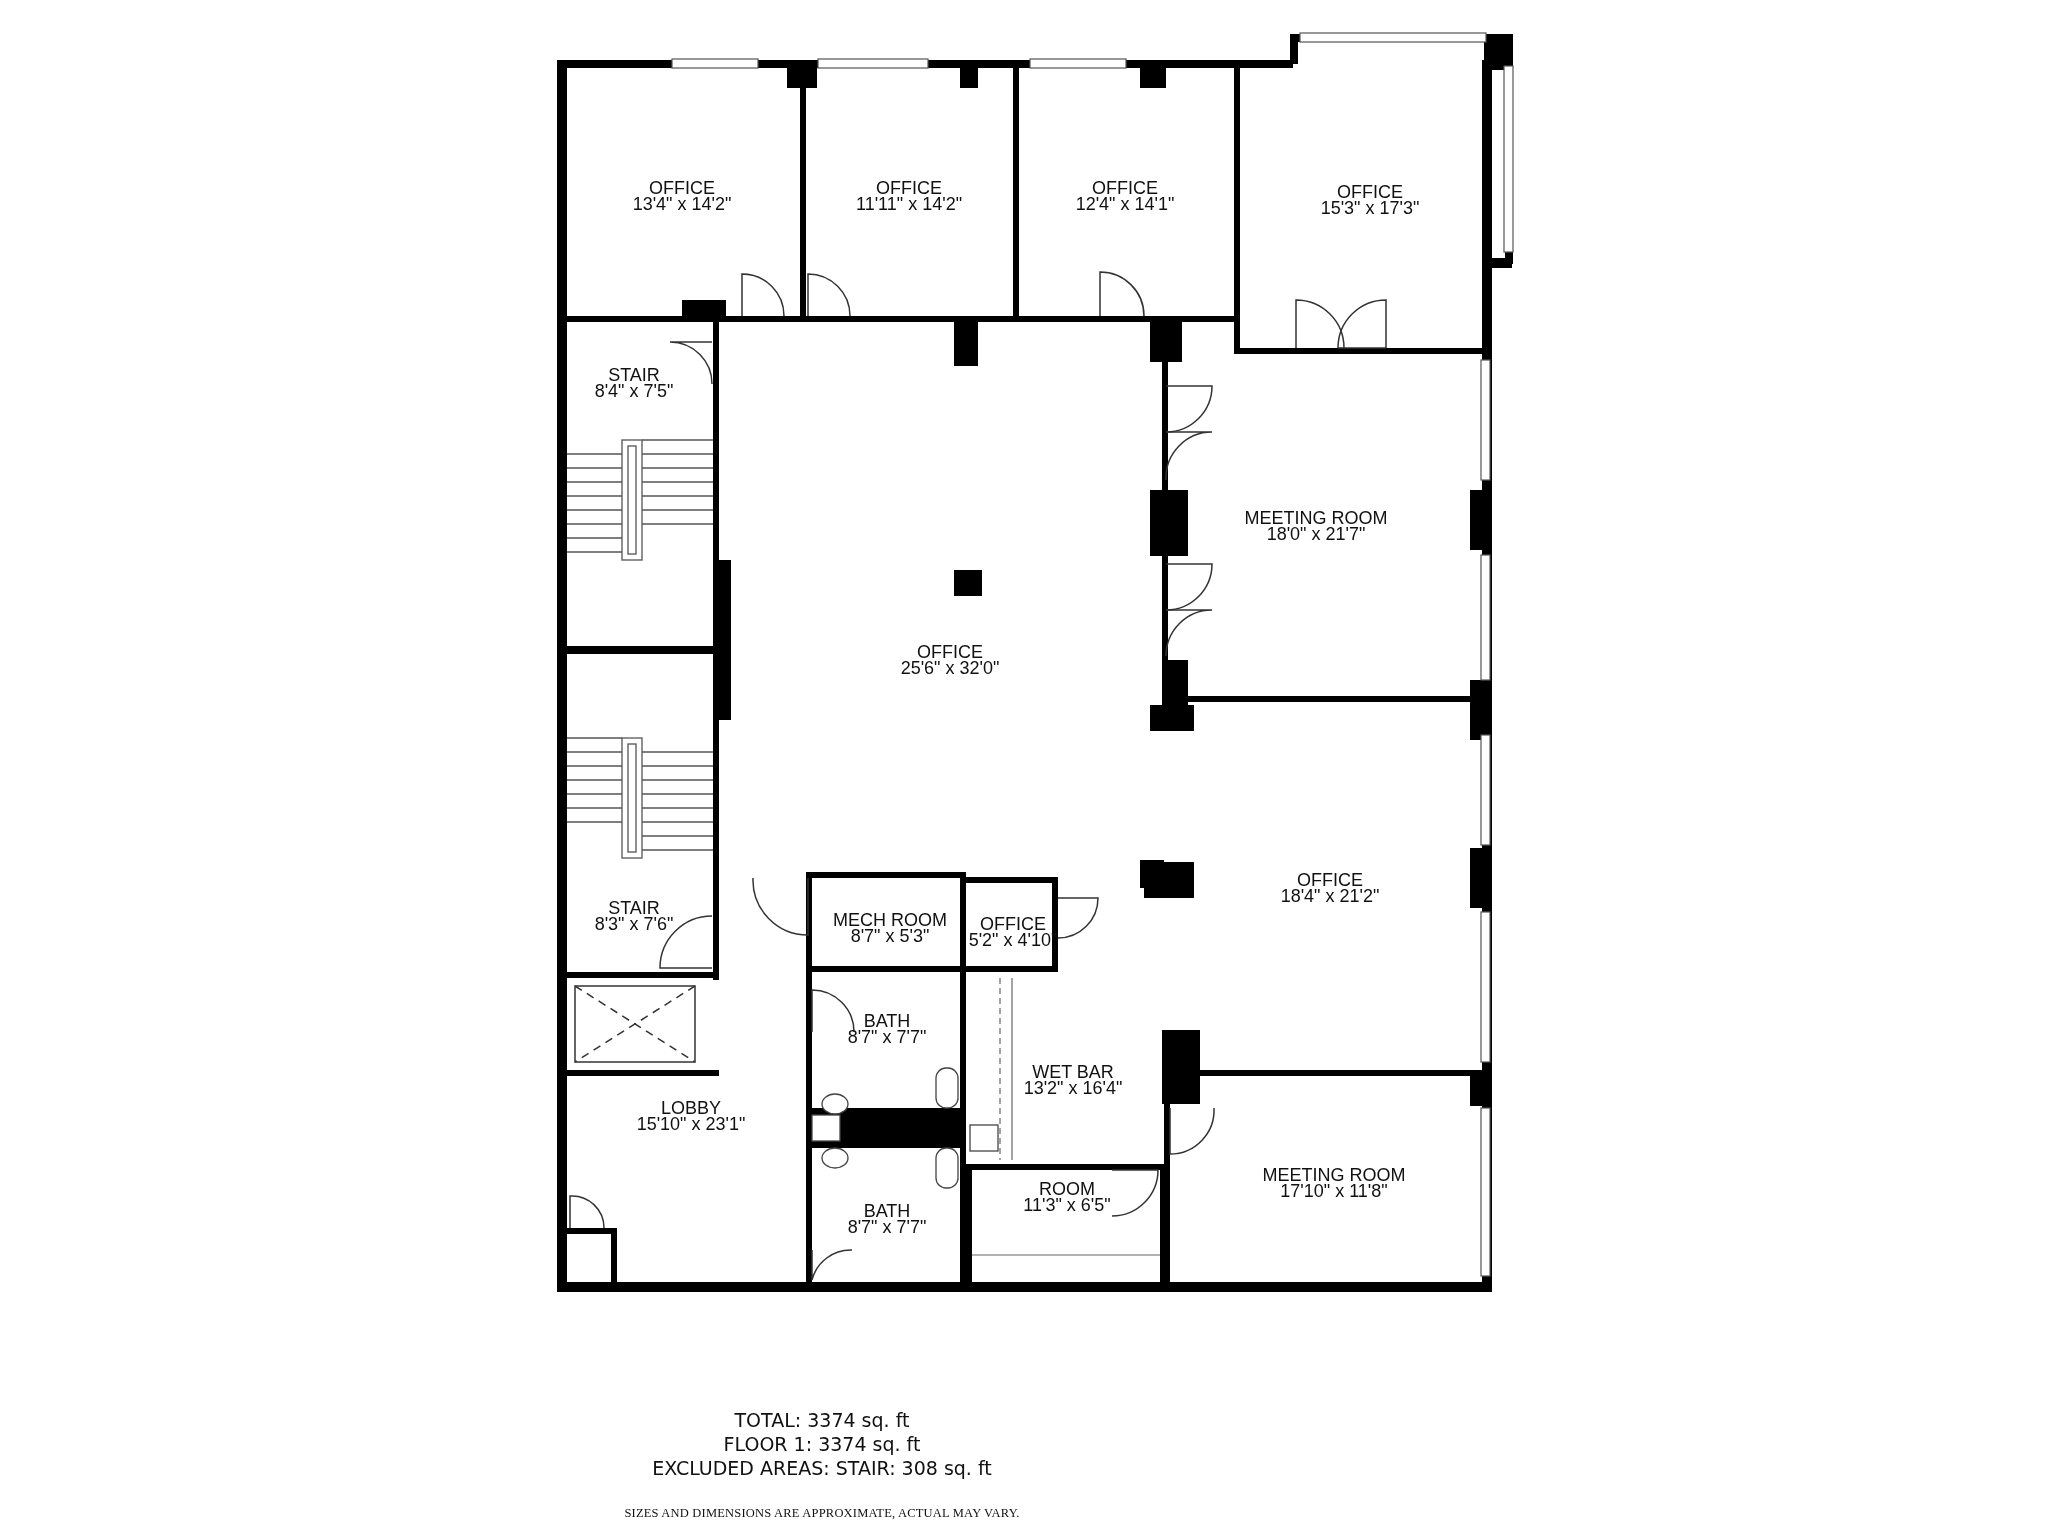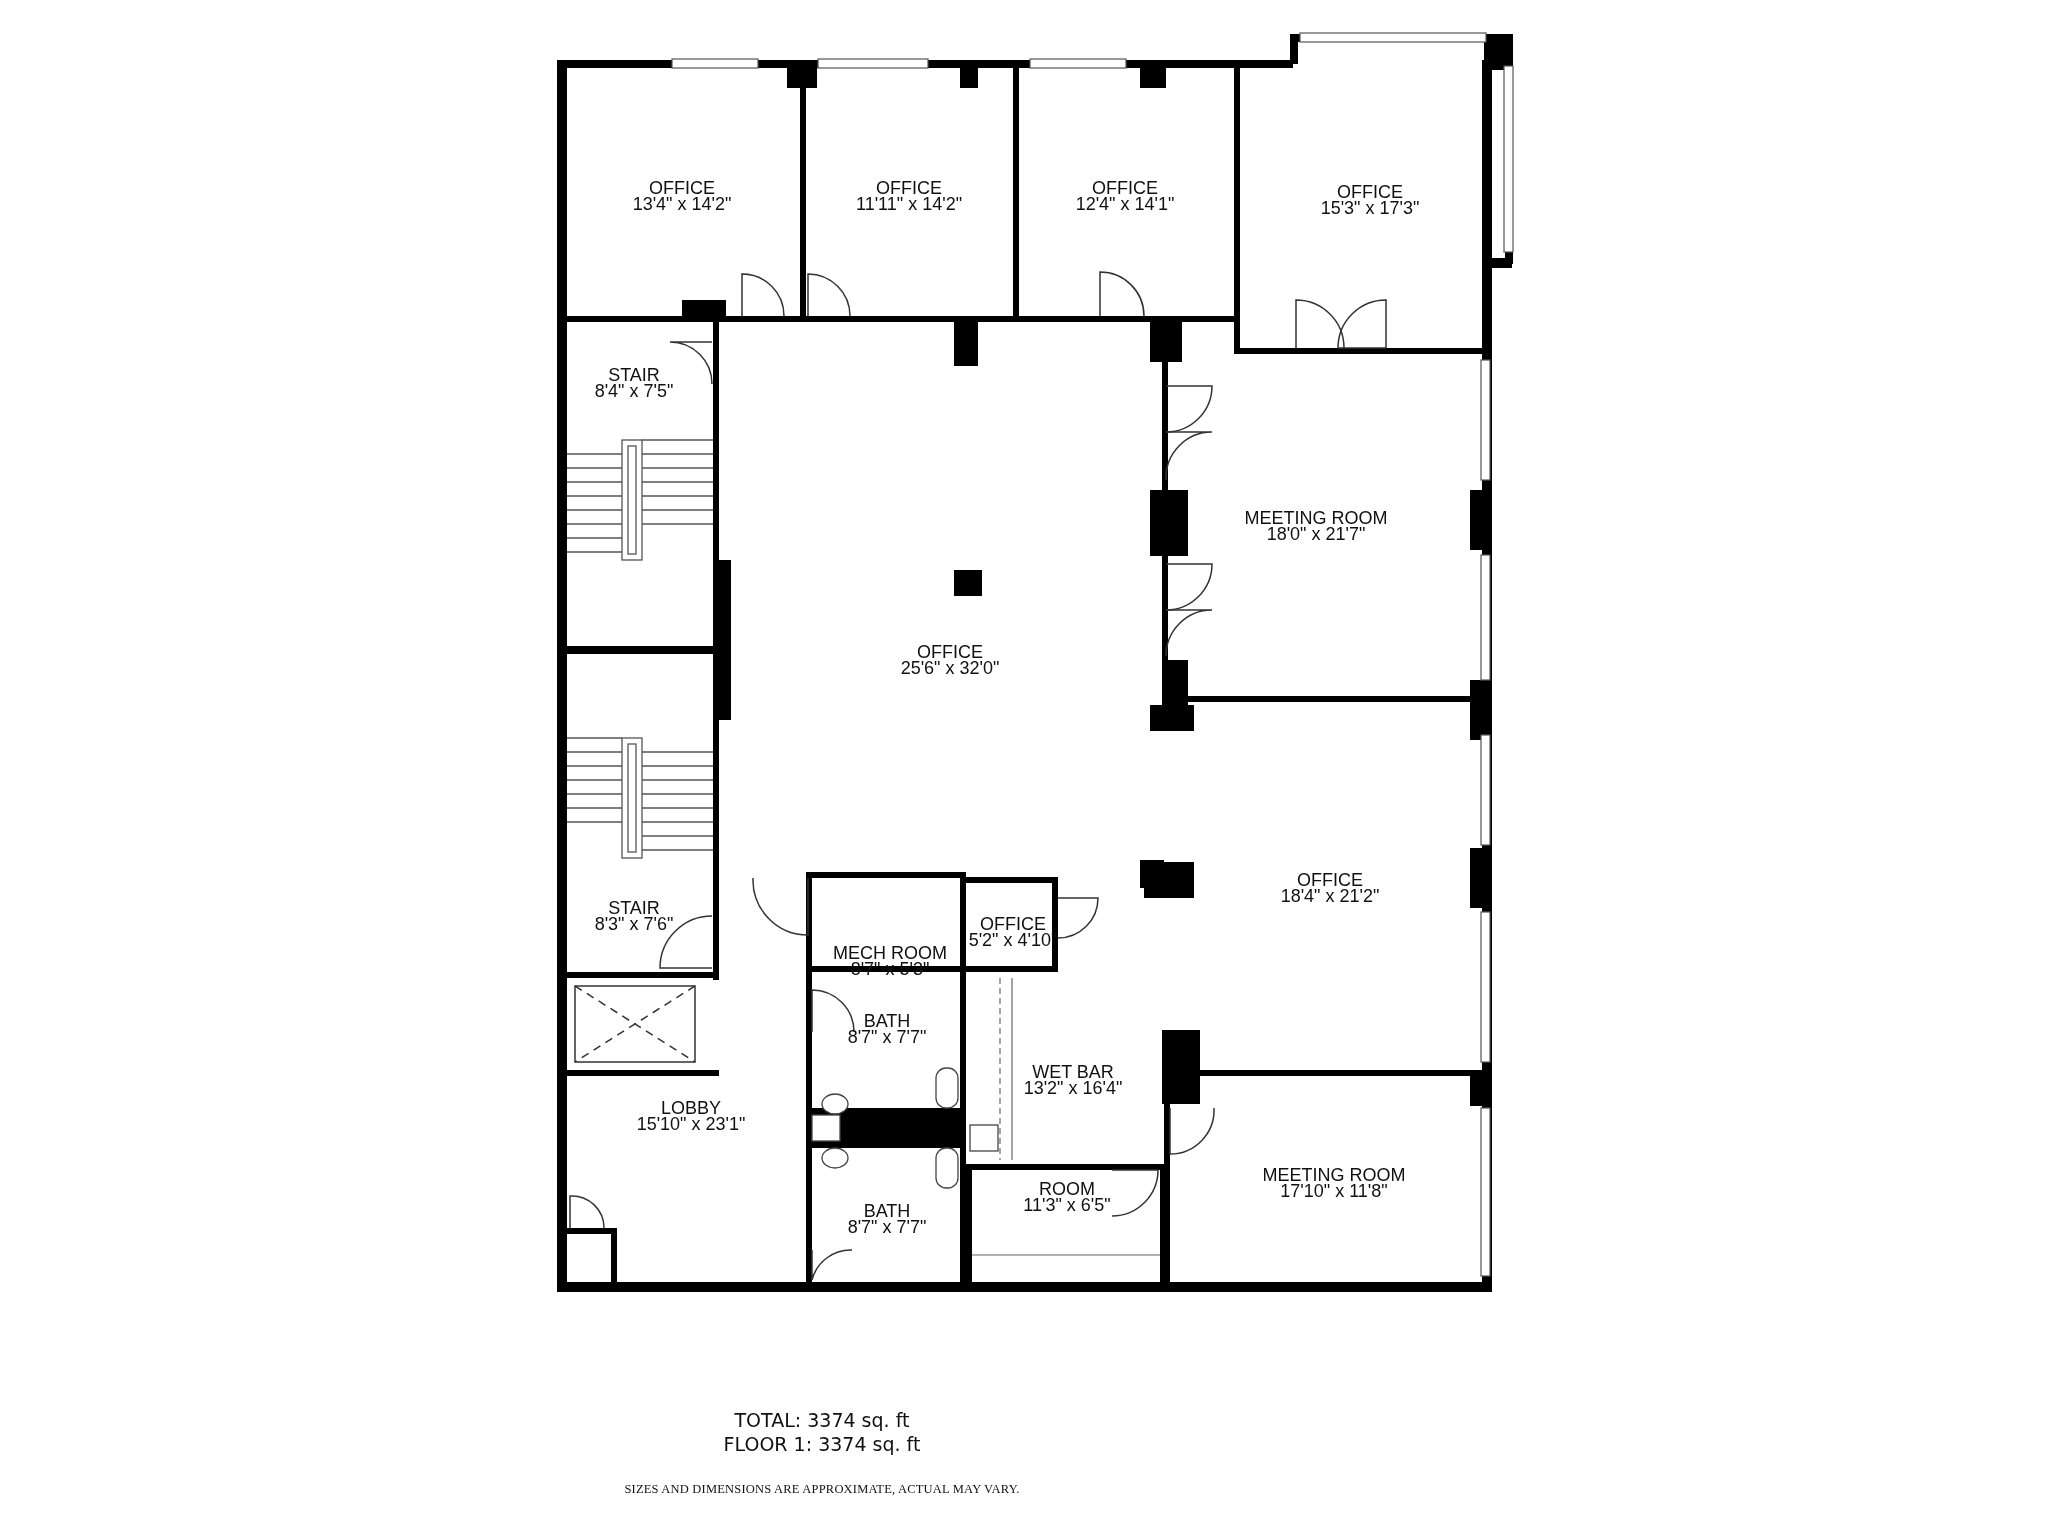--- a/index.html
+++ b/index.html
@@ -203,21 +203,21 @@
     <div>18'0" x 21'7"</div>
   </div>
   <div class="room-label" style="left:950px;top:660px;">
     <div>OFFICE</div>
     <div>25'6" x 32'0"</div>
   </div>
   <div class="room-label" style="left:634px;top:916px;">
     <div>STAIR</div>
     <div>8'3" x 7'6"</div>
   </div>
-  <div class="room-label" style="left:890px;top:961px;">
+  <div class="room-label" style="left:890px;top:928px;">
     <div>MECH ROOM</div>
     <div>8'7" x 5'3"</div>
   </div>
   <div class="room-label" style="left:1013px;top:932px;">
     <div>OFFICE</div>
     <div>5'2" x 4'10"</div>
   </div>
   <div class="room-label" style="left:1330px;top:888px;">
     <div>OFFICE</div>
     <div>18'4" x 21'2"</div>
@@ -244,14 +244,15 @@
   </div>
   <div class="room-label" style="left:1067px;top:1197px;">
     <div>ROOM</div>
     <div>11'3" x 6'5"</div>
   </div>
 </div>
 
 <div class="footer" style="top:1408px;">
   <div class="line">TOTAL: 3374 sq. ft</div>
   <div class="line">FLOOR 1: 3374 sq. ft</div>
+  <div class="line">EXCLUDED AREAS: STAIR: 308 sq. ft</div>
   <div class="disclaimer">SIZES AND DIMENSIONS ARE APPROXIMATE, ACTUAL MAY VARY.</div>
 </div>
 
 </body></html>

